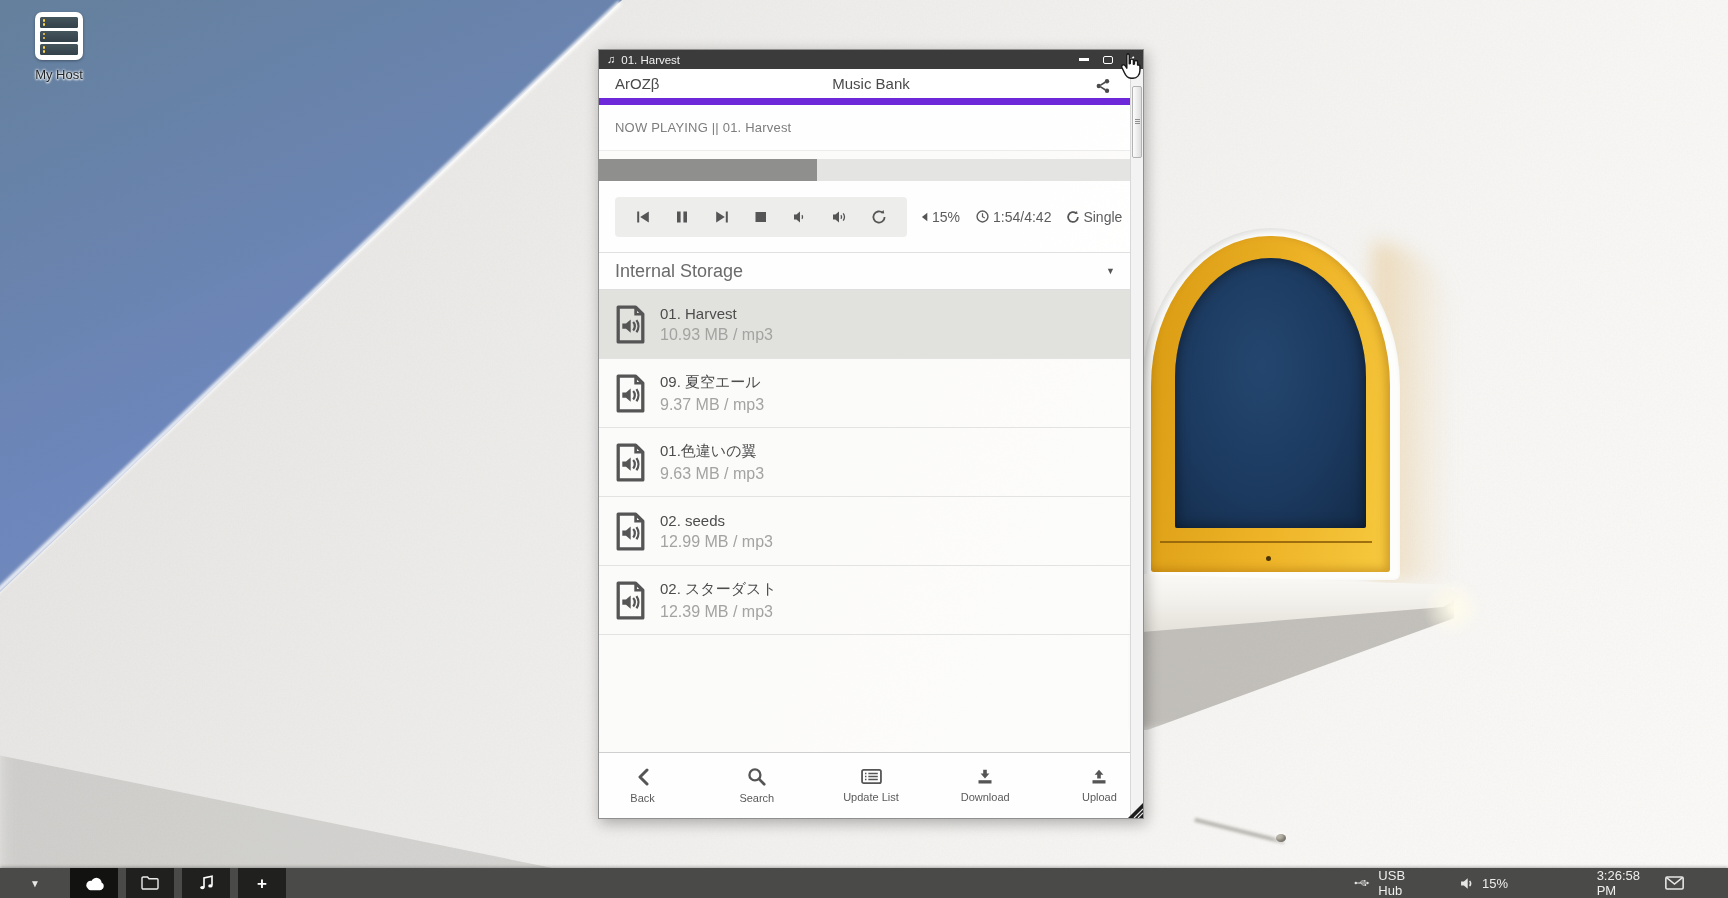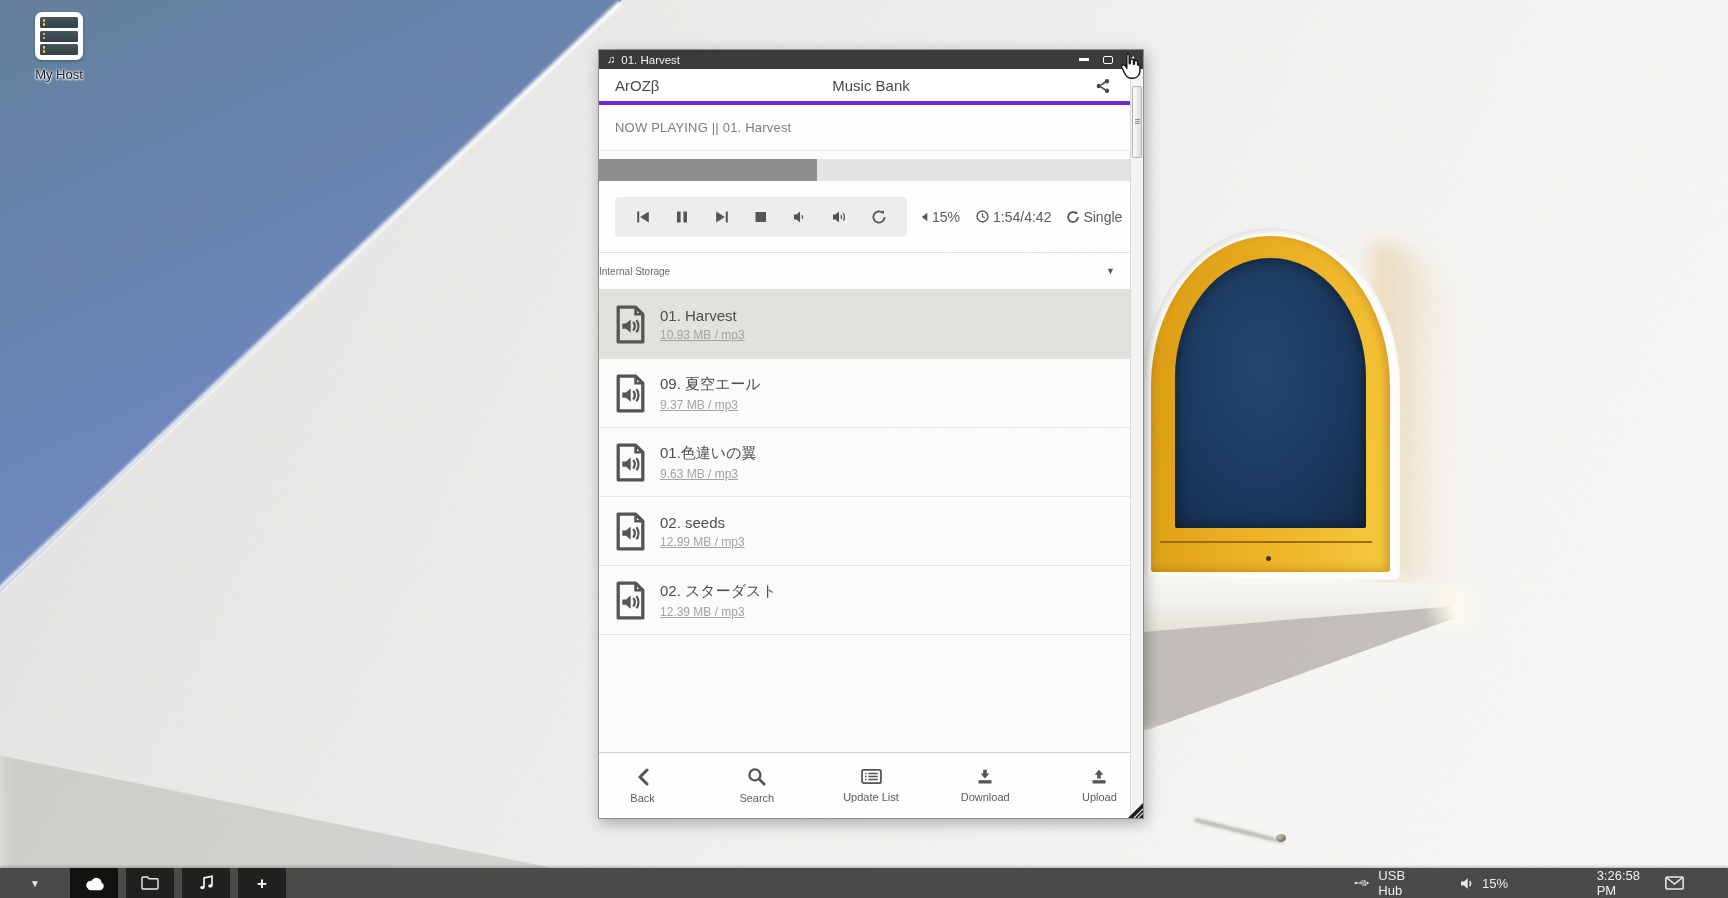--- a/index.html
+++ b/index.html
@@ -57,49 +57,49 @@
       border:1px solid #8f8f8f; box-shadow:2px 4px 14px rgba(0,0,0,.30); display:flex; flex-direction:column; z-index:40; }
   .titlebar { height:19px; background:#3b3b3b; display:flex; align-items:center; padding:0 8px; flex:0 0 auto; }
   .tb-note { color:#fff; font-size:11px; margin-right:6px; line-height:1; }
   .tb-title { color:#f2f2f2; font-size:11.5px; flex:1; }
   .tb-btn { color:#fff; margin-left:14px; cursor:pointer; display:flex; align-items:center; }
   .tb-min { width:10px; height:2.4px; background:#fff; }
   .tb-max { width:10px; height:8px; border:1.6px solid #fff; border-radius:2px; }
   .tb-close { font-size:14px; font-weight:bold; line-height:10px; }
 
   .win-body { flex:1; position:relative; background:rgba(252,252,251,.94); display:flex; flex-direction:column; overflow:hidden; }
-  .hdr { height:36px; flex:0 0 auto; position:relative; display:flex; align-items:center; border-bottom:4px solid #6d28d9; background:rgba(255,255,255,.85); }
+  .hdr { height:36px; flex:0 0 auto; position:relative; display:flex; align-items:center; border-bottom:7px solid #6d28d9; background:rgba(255,255,255,.85); }
   .hdr-brand { font-size:15px; color:#4a4a4a; margin-left:16px; }
   .hdr-app { position:absolute; left:0; right:0; text-align:center; font-size:15px; color:#4a4a4a; }
   .hdr-share { position:absolute; right:32px; top:9px; cursor:pointer; }
 
   .nowplaying { height:46px; flex:0 0 auto; display:flex; align-items:center; border-bottom:1px solid #ececec; background:rgba(255,255,255,.8); }
   .np-text { font-size:13px; color:#7d7d7d; margin-left:16px; letter-spacing:.2px; }
 
   .progress-wrap { margin-top:8px; height:22px; flex:0 0 auto; background:#e4e4e2; }
   .progress-fill { height:100%; background:#8f8f8d; }
 
   .controls-row { height:72px; flex:0 0 auto; display:flex; align-items:center; padding-left:16px; border-bottom:1px solid #e0e0e0; background:rgba(255,255,255,.8); }
   .controls-box { background:#ededec; border-radius:4px; height:40px; width:292px; display:flex; align-items:center; justify-content:space-around; padding:0 8px; }
   .mbtn { background:none; border:none; cursor:pointer; display:flex; align-items:center; padding:2px; }
   .ctl-labels { display:flex; align-items:center; gap:15px; margin-left:12px; color:#5c5c5c; font-size:14px; }
   .ctl-group { display:flex; align-items:center; gap:3px; white-space:nowrap; }
 
   .storage-row { height:37px; flex:0 0 auto; position:relative; display:flex; align-items:center; border-bottom:1px solid #dedede; background:rgba(255,255,255,.75); cursor:pointer; }
-  .storage-label { font-size:10px; color:#6b6b6b; }
+  .storage-label { font-size:18px; color:#6b6b6b; margin-left:16px; }
   .storage-caret { position:absolute; right:28px; font-size:9px; color:#555; }
 
   .track-list { flex:1; overflow:hidden; }
   .track { height:69px; display:flex; align-items:center; padding-left:14px; border-bottom:1px solid #e3e3e1;
       background:rgba(252,252,250,.55); cursor:pointer; }
   .track.selected { background:rgba(222,222,219,.92); }
   .t-icon { flex:0 0 auto; }
   .t-text { margin-left:12px; }
   .t-title { font-size:15px; color:#4d4d4d; }
-  .t-meta { font-size:12px; color:#a3a3a1; margin-top:4px;text-decoration:underline; }
+  .t-meta { font-size:16px; color:#a3a3a1; margin-top:4px; }
 
   .footer { position:absolute; left:0; right:0; bottom:0; height:66px; background:#fefefe; border-top:1px solid #cfcfcf;
       display:flex; z-index:5;gap:27px; }
   .f-item { flex:1; display:flex; flex-direction:column; align-items:center; justify-content:center; gap:6px; cursor:pointer; }
   .f-label { font-size:11px; color:#5a5a5a; }
 
   .scrollbar { position:absolute; top:0; right:0; bottom:0; width:13px; background:#f3f3f3; border-left:1px solid #d8d8d8; z-index:6; }
   .scroll-thumb { position:absolute; top:17px; left:1px; width:10px; height:72px; background:linear-gradient(90deg,#fdfdfd,#dcdcdc);
       border:1px solid #b2b2b2; border-radius:2px; cursor:pointer; }
   .scroll-grip { position:absolute; top:32px; left:2px; width:5px; border-top:1px solid #8f8f8f; box-shadow:0 2px 0 #8f8f8f, 0 4px 0 #8f8f8f; }

